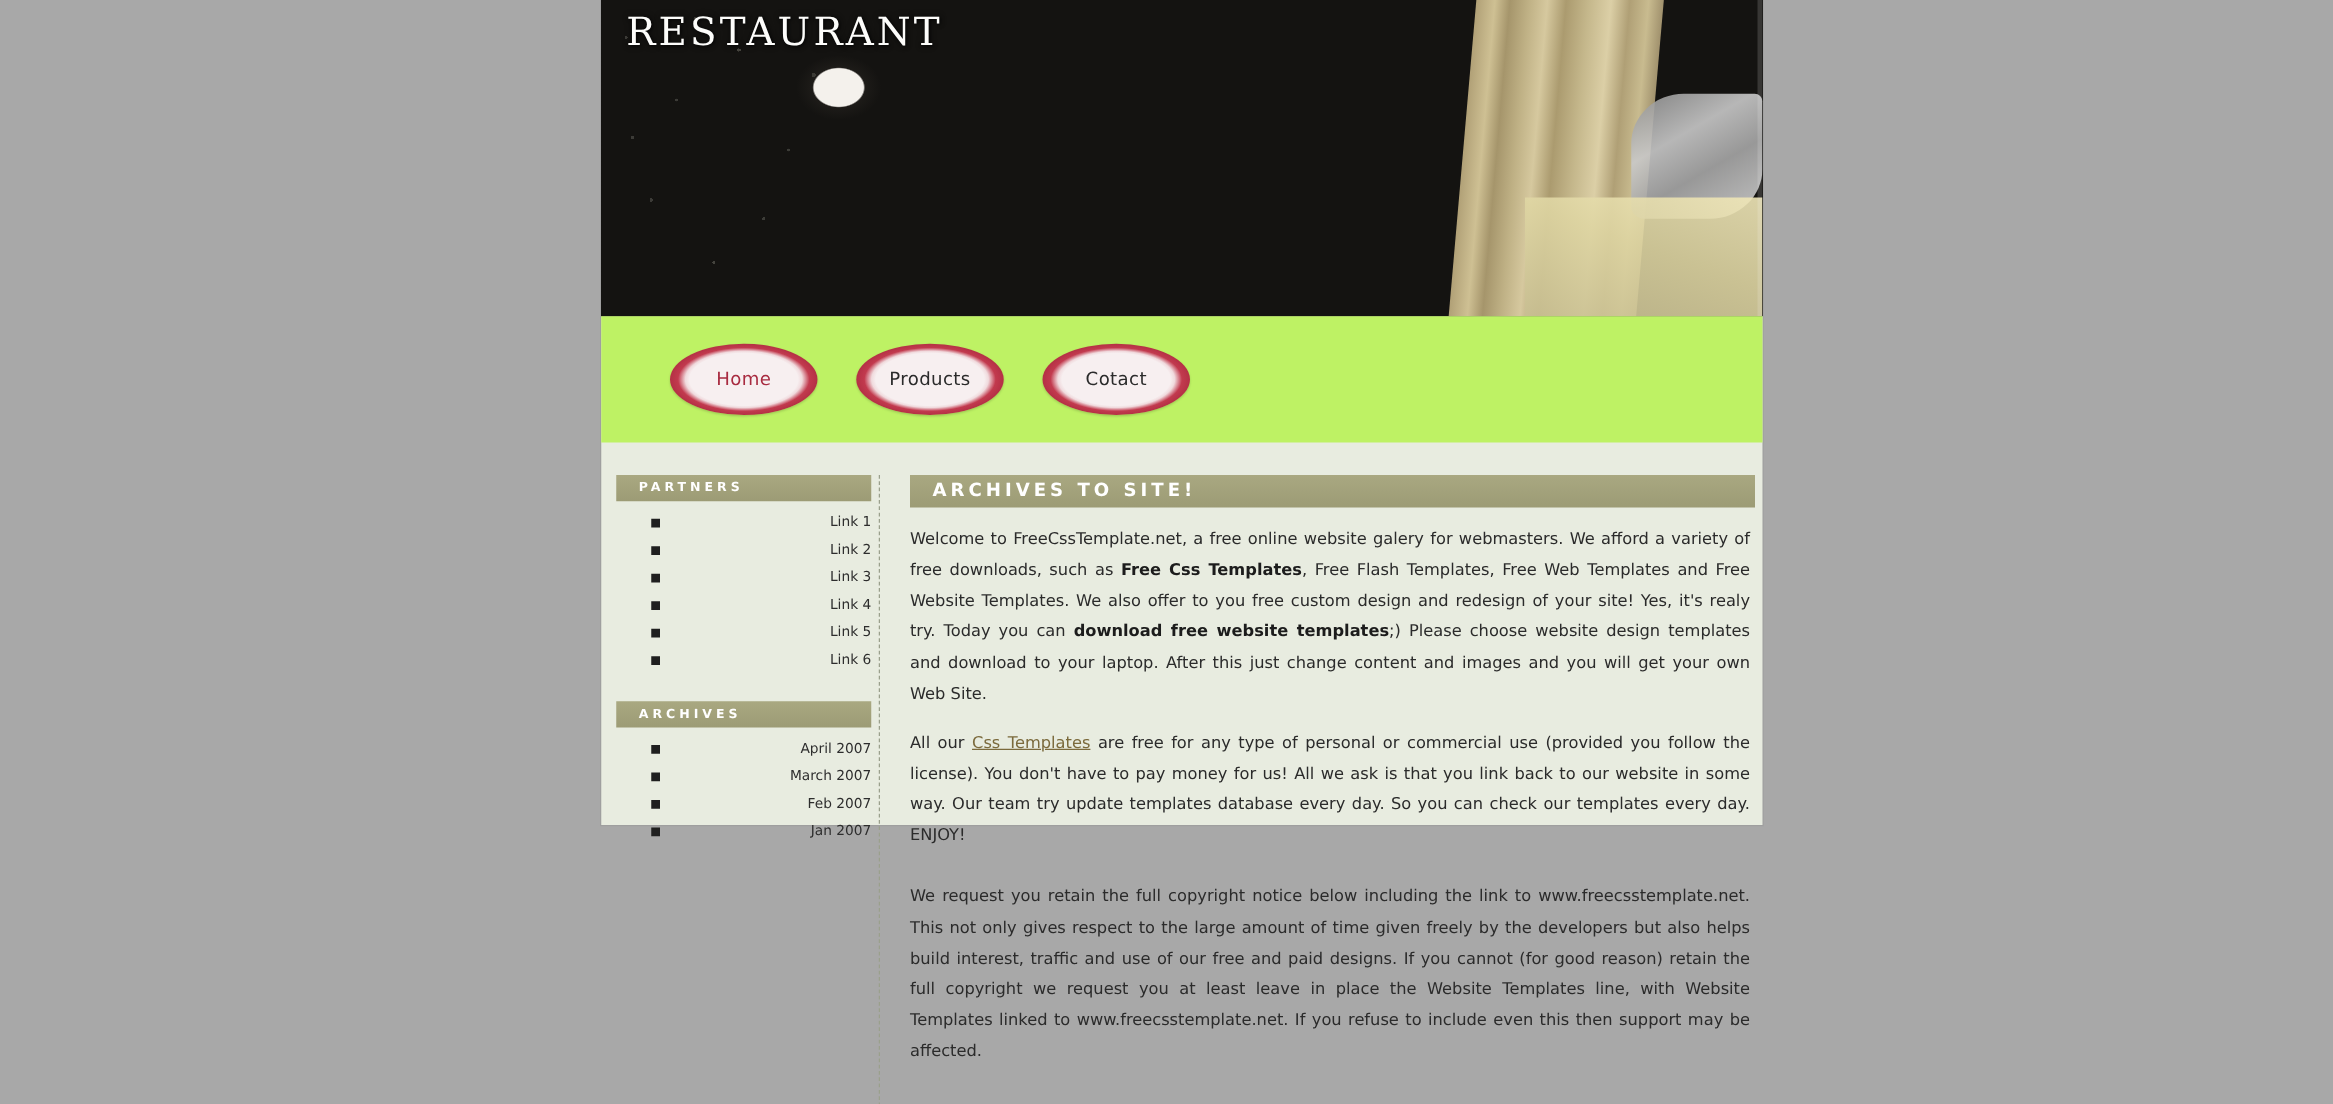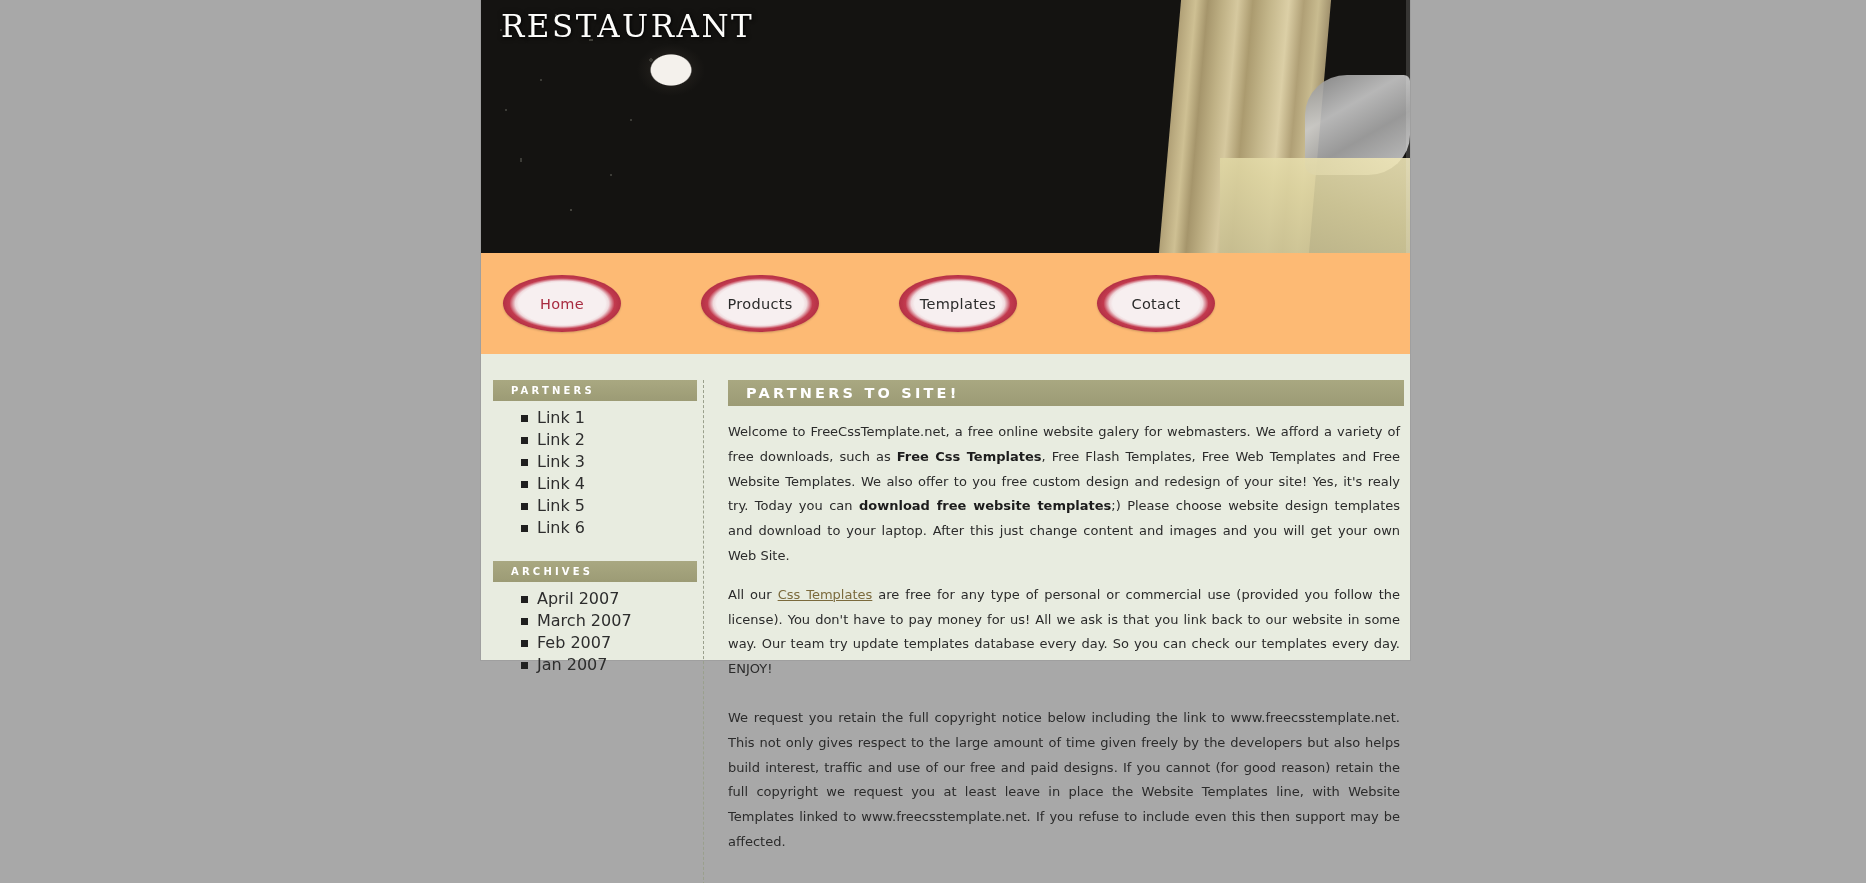--- a/index.html
+++ b/index.html
@@ -104,25 +104,25 @@
   }
   .banner-sidebar-fade {
     position: absolute;
     right: 0; top: 0; width: 4px; height: 253px;
     background: rgba(255,255,255,0.15);
   }
   
   .nav {
     position: relative;
     height: 101px;
-    background: #fdba74;
+    background: #bef264;
     display: flex;
     align-items: center;
-    padding-left: 22px;
-    gap: 80px;
+    padding-left: 55px;
+    gap: 31px;
   }
   .nav-item {
     position: relative;
     width: 118px;
     height: 57px;
     display: flex;
     align-items: center;
     justify-content: center;
     border-radius: 50%;
     background: radial-gradient(ellipse at center, #f7eff0 0 52%, #f0dadd 56%, #c23a4e 63%, #a3253a 80%, #e2b7be 92%, #eceee4 100%);
@@ -160,24 +160,25 @@
     font-family: "DejaVu Sans", sans-serif;
   }
   .panel-title.second { margin-top: 22px; }
   .side-list {
     list-style: none;
     margin: 0 0 0 0;
     padding: 0 0 0 52px;
   }
   .side-list li {
     position: relative;
-    font-size: 16px;
+    font-size: 11px;
     color: #2d2d2d;
     padding: 2px 0 3px 0;
     line-height: 17px;
+    text-align: right;
   }
   .side-list li::before {
     content: "";
     position: absolute;
     left: -16px;
     top: 8px;
     width: 7px;
     height: 7px;
     background: #1f1f1f;
   }
@@ -226,23 +227,20 @@
     <div class="banner-sidebar-fade"></div>
     <div class="banner-title">RESTAURANT</div>
   </div>
 
   <nav class="nav">
     <a class="nav-item active" href="#">
       <span>Home</span>
     </a>
     <a class="nav-item" href="#">
       <span>Products</span>
-    </a>
-    <a class="nav-item" href="#">
-      <span>Templates</span>
     </a>
     <a class="nav-item" href="#">
       <span>Cotact</span>
     </a>
   </nav>
 
   <div class="content">
 
     <aside class="sidebar">
       <div class="panel-title">PARTNERS</div>
@@ -258,21 +256,21 @@
       <div class="panel-title second">ARCHIVES</div>
       <ul class="side-list">
         <li><a href="#">April 2007</a></li>
         <li><a href="#">March 2007</a></li>
         <li><a href="#">Feb 2007</a></li>
         <li><a href="#">Jan 2007</a></li>
       </ul>
     </aside>
 
     <section class="main">
-      <div class="main-title">PARTNERS TO SITE!</div>
+      <div class="main-title">ARCHIVES TO SITE!</div>
 
       <p><span>Welcome to FreeCssTemplate.net, a free online website galery for webmasters. We afford a variety of free downloads, such as </span><strong>Free Css Templates</strong><span>, Free Flash Templates, Free Web Templates and Free Website Templates. We also offer to you free custom design and redesign of your site! Yes, it's realy try. Today you can </span><strong>download free website templates</strong><span>;) Please choose website design templates and download to your laptop. After this just change content and images and you will get your own Web Site.</span></p>
 
       <p><span>All our </span><a class="inline-link" href="#">Css Templates</a><span> are free for any type of personal or commercial use (provided you follow the license). You don't have to pay money for us! All we ask is that you link back to our website in some way. Our team try update templates database every day. So you can check our templates every day. ENJOY!</span></p>
 
 
       <div class="spacer-p"></div>
 
       <p>We request you retain the full copyright notice below including the link to www.freecsstemplate.net. This not only gives respect to the large amount of time given freely by the developers but also helps build interest, traffic and use of our free and paid designs. If you cannot (for good reason) retain the full copyright we request you at least leave in place the Website Templates line, with Website Templates linked to www.freecsstemplate.net. If you refuse to include even this then support may be affected.</p>
     </section>

